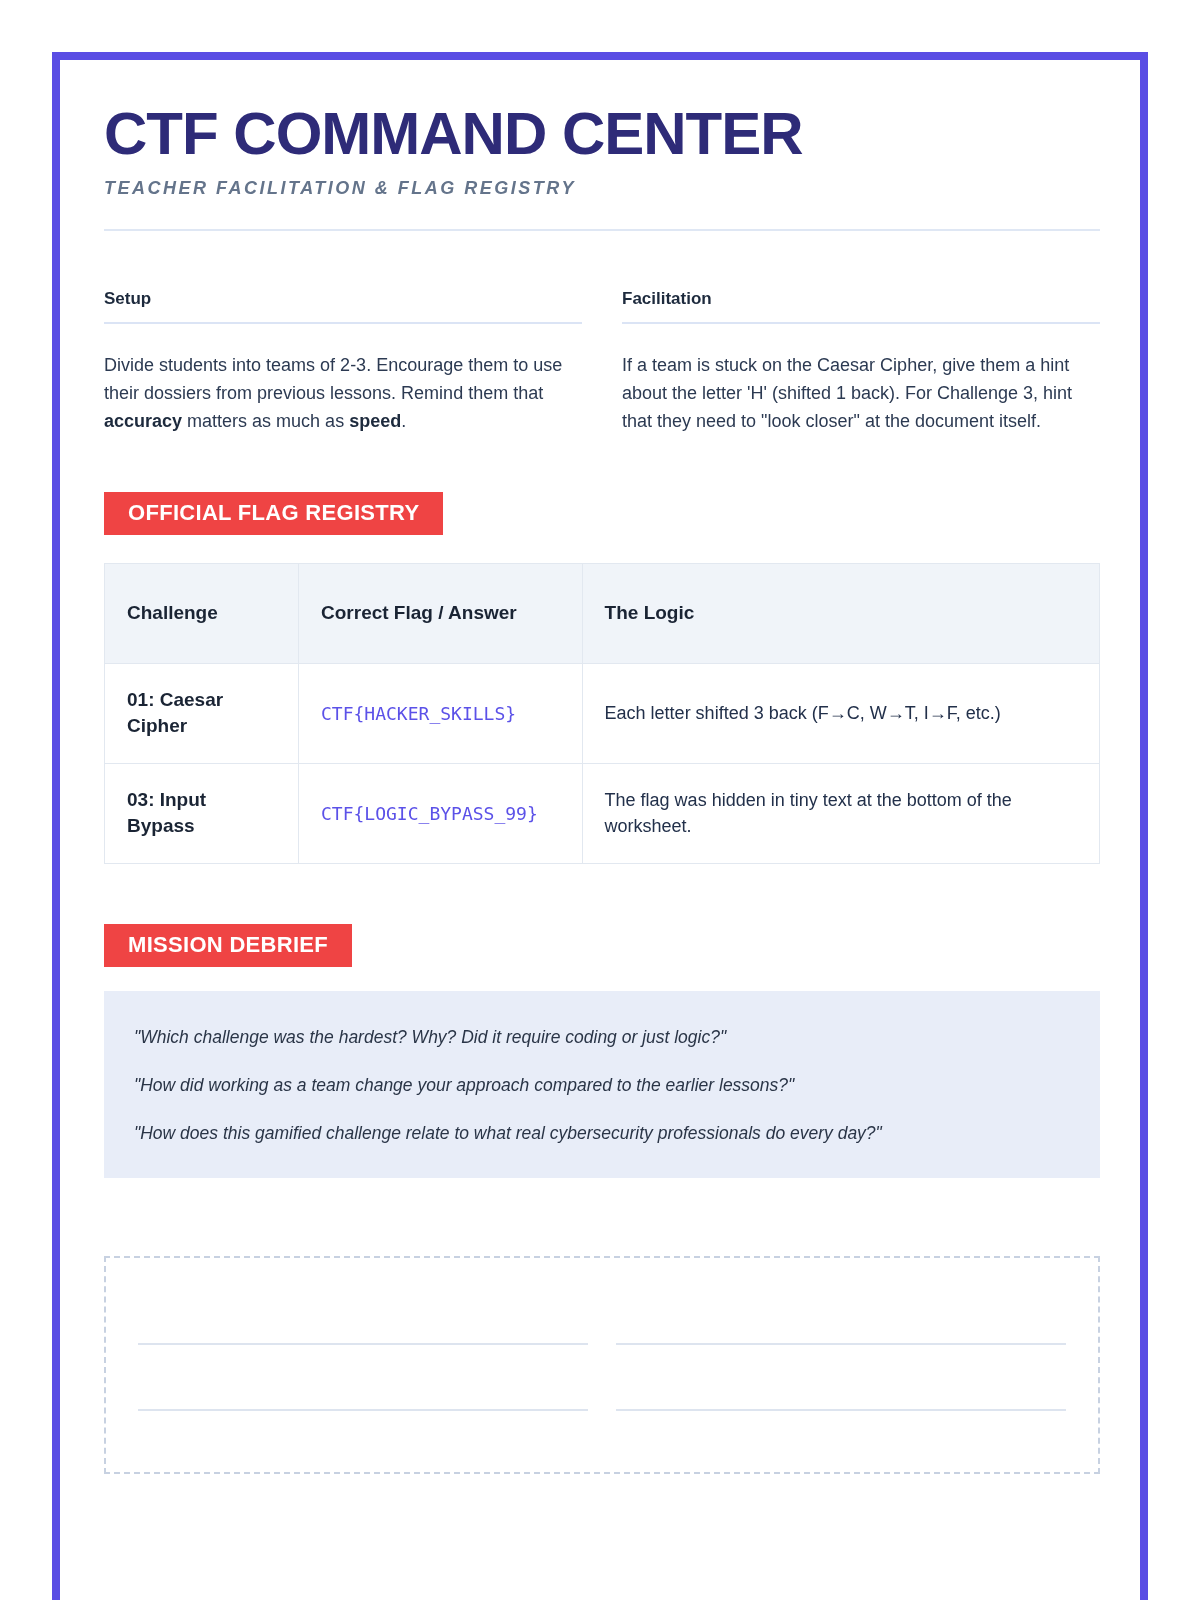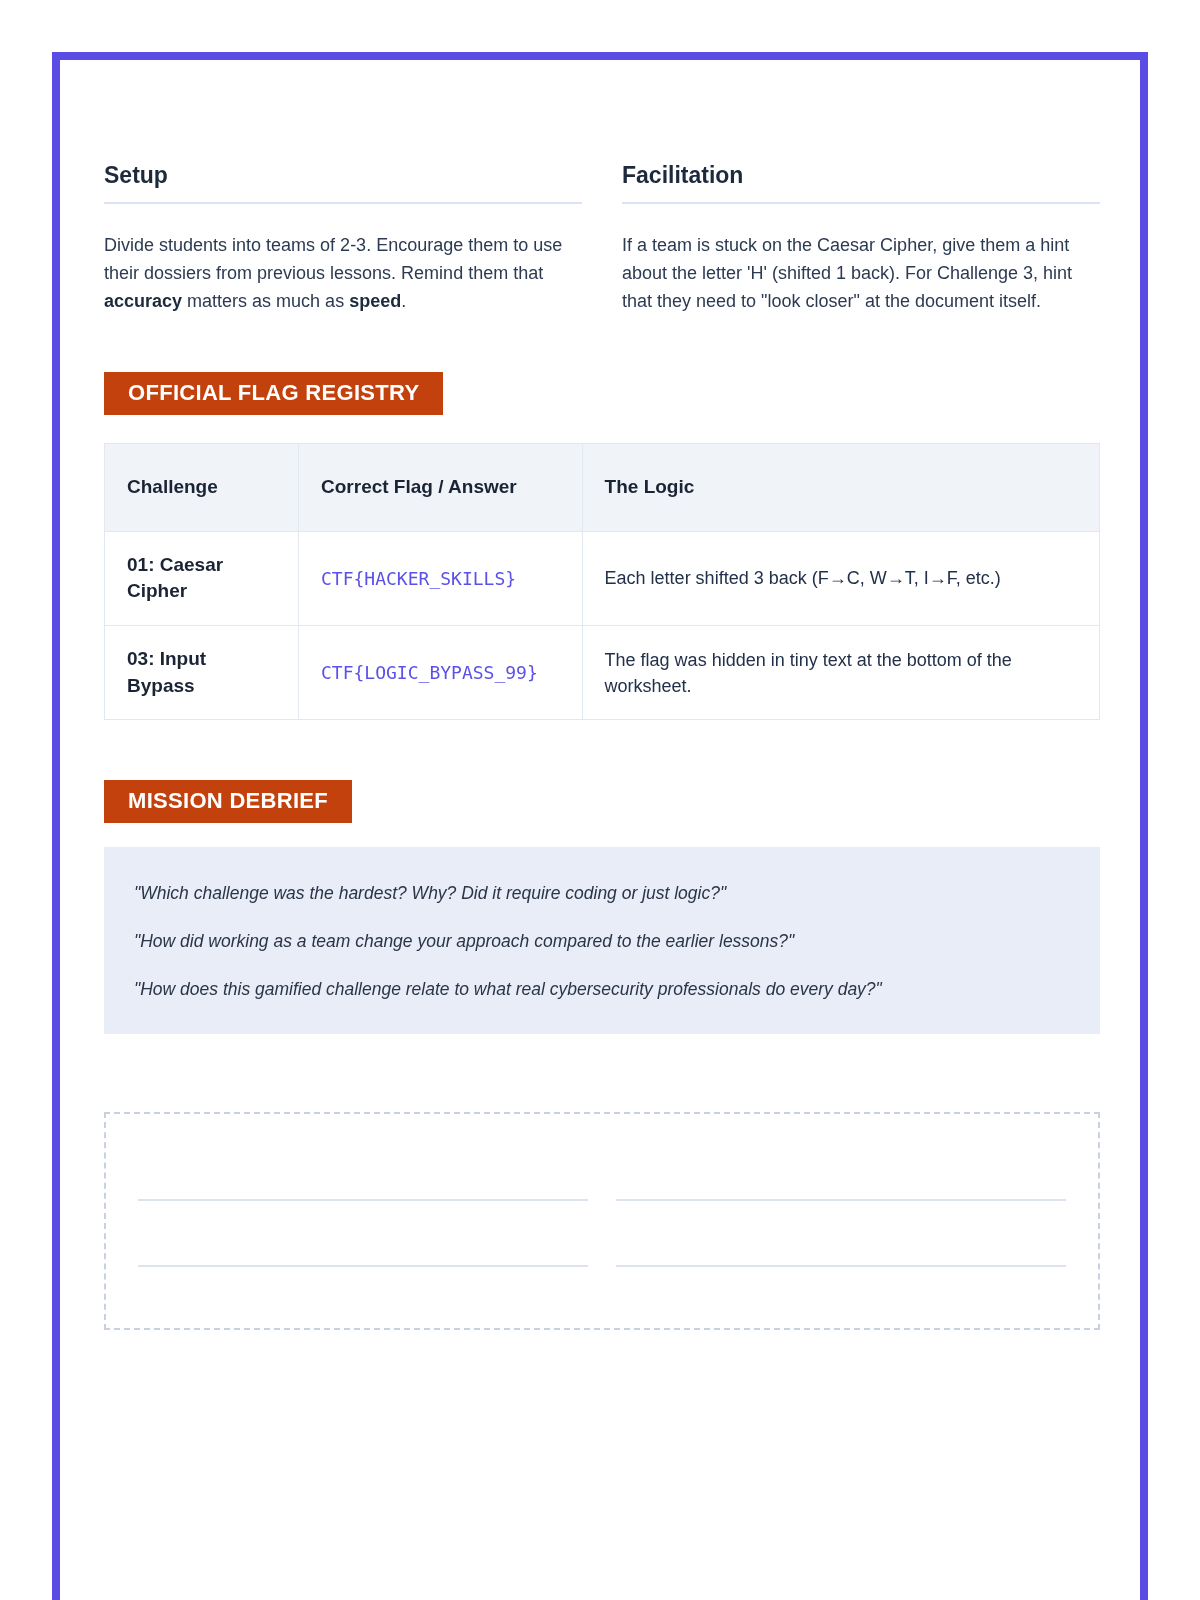--- a/index.html
+++ b/index.html
@@ -43,31 +43,31 @@
   .badge {
     display: inline-block;
     padding: 9px 24px 10px;
     font-size: 22px;
     font-weight: 800;
     letter-spacing: 0.3px;
     color: #ffffff;
     line-height: 1.1;
   }
   .badge.accent { background: #4b42dd; }
-  .badge.dark   { background: #c2410c; }
+  .badge.dark   { background: #ef4444; }
   .section-strategy { margin-top: 58px; }
   
   .two-col {
     margin-top: 32px;
     display: grid;
     grid-template-columns: 1fr 1fr;
     column-gap: 40px;
   }
   .col h3 {
-    font-size: 23px;
+    font-size: 17px;
     font-weight: 700;
     color: #1d2a3d;
     padding-bottom: 13px;
     border-bottom: 2px solid #dbe4f5;
   }
   .col p {
     margin-top: 28px;
     font-size: 18px;
     line-height: 1.55;
     color: #2c3a52;
@@ -104,21 +104,21 @@
     width: 28.5%;
     font-family: "DejaVu Sans Mono", monospace;
     font-size: 18px;
     color: #5b51e8;
   }
   td.cell-logic {
     font-size: 18px;
     color: #22304a;
     line-height: 1.45;
   }
-  table.registry tr { height: 88px; }
+  table.registry tr { height: 100px; }
   
   .section-debrief { margin-top: 60px; }
   .debrief-box {
     margin-top: 24px;
     background: #e8edf8;
     padding: 36px 30px 34px;
   }
   .debrief-box p {
     font-size: 17.5px;
     font-style: italic;
@@ -152,20 +152,25 @@
     height: 2px;
     background: #dde4ef;
   }
   .lb-line.row2 { margin-top: 64px; }
 </style>
 </head>
 <body>
 
 <div class="frame">
 
+  <div>
+    <h1 class="doc-title">CTF COMMAND CENTER</h1>
+    <div class="doc-subtitle">TEACHER FACILITATION &amp; FLAG REGISTRY</div>
+    <hr class="header-rule">
+  </div>
 
   <div class="section-strategy">
 
     <div class="two-col">
       <div class="col">
         <h3>Setup</h3>
         <p><span>Divide students into teams of 2-3. Encourage them to use their dossiers from previous lessons. Remind them that </span><b>accuracy</b><span> matters as much as </span><b>speed</b><span>.</span></p>
       </div>
       <div class="col">
         <h3>Facilitation</h3>

